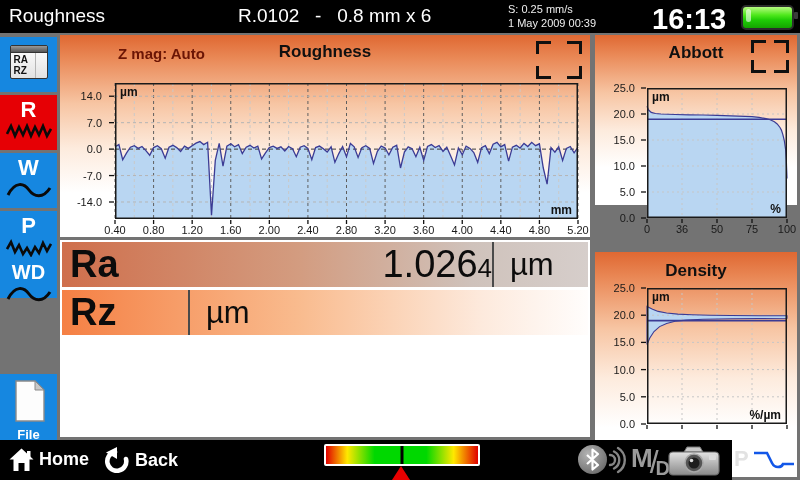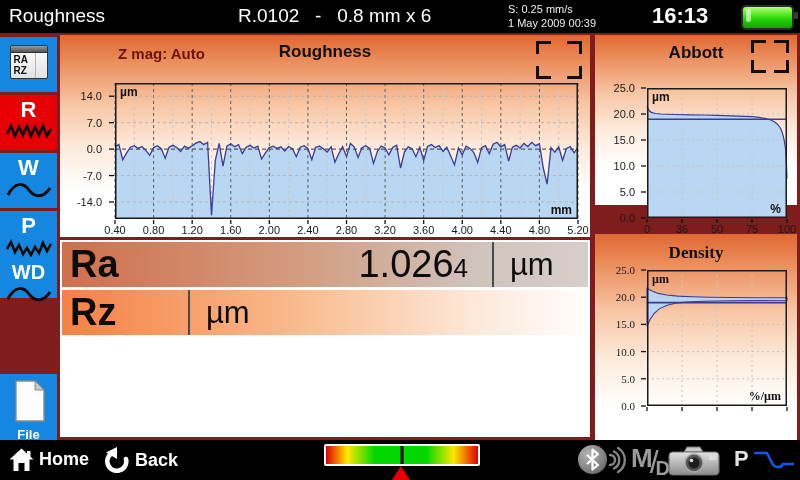--- a/index.html
+++ b/index.html
@@ -1,23 +1,23 @@
 <!DOCTYPE html>
 <html><head>
 <meta charset="utf-8">
 <style>
   html,body{margin:0;padding:0;background:#000;}
-  .screen{position:relative;width:800px;height:480px;background:#7f1d1d;overflow:hidden;
+  .screen{position:relative;width:800px;height:480px;background:#737373;overflow:hidden;
           font-family:"Liberation Sans","DejaVu Sans",sans-serif;color:#111;}
   
   .topbar{position:absolute;left:0;top:0;width:800px;height:33px;background:#000;color:#fff;}
   .tb-title{position:absolute;left:9px;top:5px;font-size:19px;}
   .tb-center{position:absolute;left:238px;top:5px;font-size:19px;white-space:pre;}
   .tb-small{position:absolute;left:508px;top:2px;font-size:11px;line-height:14px;color:#eee;}
-  .tb-clock{position:absolute;left:652px;top:3px;font-size:22px;font-weight:bold;}
+  .tb-clock{position:absolute;left:652px;top:3px;font-size:29px;font-weight:bold;}
   .battery{position:absolute;left:741px;top:5px;width:49px;height:21px;border:2px solid #2b2b2b;border-radius:5px;
            background:linear-gradient(180deg,#b6fa80 0%,#4fe81c 38%,#1fcc06 62%,#14a400 100%);}
   .battery:before{content:'';position:absolute;left:3px;top:2px;width:5px;height:13px;background:rgba(255,255,255,.6);border-radius:3px;}
   .battery:after{content:'';position:absolute;right:-6px;top:5px;width:4px;height:7px;background:#3a3a3a;border-radius:1px;}
   
   .sbtn{position:absolute;left:0;width:57px;background:#1687e0;color:#fff;text-align:center;cursor:pointer;}
   .sbtn.active{background:#e60005;}
   .sbtn .lbl{display:block;font-size:22px;font-weight:bold;line-height:24px;margin-top:3px;}
   .sbtn svg{display:block;margin:1px auto 0;}
   .tbl{width:36px;height:32px;margin:8px auto 0;background:linear-gradient(#fff,#e2e2e2);border:1px solid #333;border-radius:2px;position:relative;text-align:left;}
@@ -44,25 +44,25 @@
   .ylabs{position:absolute;}
   .ylabs span{position:absolute;right:8px;transform:translateY(-50%);font-size:11px;color:#1a1a1a;white-space:nowrap;}
   .xlabs{position:absolute;height:14px;}
   .xlabs span{position:absolute;top:1px;transform:translateX(-50%);font-size:11px;color:#1a1a1a;white-space:nowrap;}
   
   .results{position:absolute;left:60px;top:240px;width:530px;height:197px;background:#fff;}
   .rrow{position:absolute;left:2px;width:526px;height:45px;display:flex;align-items:center;}
   .rrow-ra{top:2px;background:linear-gradient(90deg,#cf6f4c 0%,#d39c80 45%,#cfc2bb 78%,#d6cecb 100%);}
   .rrow-rz{top:50px;background:linear-gradient(90deg,#f58044 0%,#f9bb8e 45%,#fdeadd 80%,#fffdfc 100%);}
   .rrow .param{width:118px;padding-left:8px;font-size:38px;font-weight:bold;color:#0c0c0c;}
-  .rrow .val{flex:1;text-align:right;padding-right:24px;font-size:38px;color:#0c0c0c;}
+  .rrow .val{flex:1;text-align:right;padding-right:0;font-size:38px;color:#0c0c0c;}
   .rrow .val .small{font-size:26px;}
   .rrow .unitcell{width:96px;height:100%;border-left:2px solid #4a4a4a;display:flex;align-items:center;padding-left:16px;font-size:31px;color:#0c0c0c;box-sizing:border-box;}
   
-  .footer{position:absolute;left:0;top:440px;width:800px;height:40px;background:#000;color:#fff;}
+  .footer{position:absolute;left:0;top:440px;width:732px;height:40px;background:#000;color:#fff;}
   .fbtn{position:absolute;display:flex;align-items:center;gap:4px;font-size:18px;font-weight:bold;cursor:pointer;}
   .levelbar{position:absolute;left:324px;top:4px;width:152px;height:18px;border:2px solid #fff;border-radius:2px;
             background:linear-gradient(90deg,#e00000 0%,#ffe800 14%,#00d800 32%,#00d800 66%,#ffe800 84%,#e00000 100%);}
   .levelbar .mid{position:absolute;left:50%;top:0;width:3px;height:100%;background:#000;transform:translateX(-50%);}
   .levelmark{position:absolute;left:392px;top:26px;width:0;height:0;border-left:9px solid transparent;border-right:9px solid transparent;border-bottom:14px solid #e80000;}
   .bt{position:absolute;left:578px;top:5px;width:29px;height:29px;border-radius:50%;
       background:radial-gradient(circle at 35% 32%,#b4b4b4,#7a7a7a 65%,#575757);}
   .md{position:absolute;left:631px;top:3px;color:#9b9b9b;white-space:nowrap;}
   .md .m{font-size:26px;font-weight:bold;vertical-align:8px;}
   .md .s{font-size:32px;margin:0 -3px;vertical-align:2px;}
@@ -279,21 +279,21 @@
       <span class="param">Ra</span>
       <span class="val"><span>1.026</span><span class="small">4</span></span>
       <span class="unitcell">µm</span>
     </div>
     <div class="rrow rrow-rz">
       <span class="param">Rz</span>
       <span class="unitcell">µm</span>
     </div>
   </div>
 
-  <div class="panel" style="left:595px;top:234px;width:202px;height:225px;font-family:Liberation Serif, serif;">
+  <div class="panel" style="left:595px;top:252px;width:202px;height:225px;">
     <span class="panel-title" style="top:9px;">Density</span>
     <div class="plot" style="left:52px;top:36px;width:140px;height:136px;">
       <svg width="140" height="136">
           <path d="M0.0 18.5 L5.6 21.2 L11.2 23.4 L19.6 25.0 L30.8 26.1 L44.8 26.7 L63.0 27.2 L84.0 27.5 L112.0 27.7 L140.0 27.7 L140.0 30.2 L112.0 30.5 L84.0 30.7 L56.0 31.3 L39.2 32.1 L28.0 33.2 L19.6 35.4 L12.6 38.6 L7.0 43.5 L2.8 50.0 L0.0 56.6 Z" fill="#b9d6f2" stroke="none"></path>
           <line x1="35" y1="0" x2="35" y2="136" stroke="#c6c6c6" stroke-width="1" stroke-dasharray="2 3"></line>
           <line x1="70" y1="0" x2="70" y2="136" stroke="#c6c6c6" stroke-width="1" stroke-dasharray="2 3"></line>
           <line x1="105" y1="0" x2="105" y2="136" stroke="#c6c6c6" stroke-width="1" stroke-dasharray="2 3"></line>
           <line x1="0" y1="27.200000000000003" x2="140" y2="27.200000000000003" stroke="#c6c6c6" stroke-width="1" stroke-dasharray="2 3"></line>
           <line x1="0" y1="54.400000000000006" x2="140" y2="54.400000000000006" stroke="#c6c6c6" stroke-width="1" stroke-dasharray="2 3"></line>
           <line x1="0" y1="81.6" x2="140" y2="81.6" stroke="#c6c6c6" stroke-width="1" stroke-dasharray="2 3"></line>

